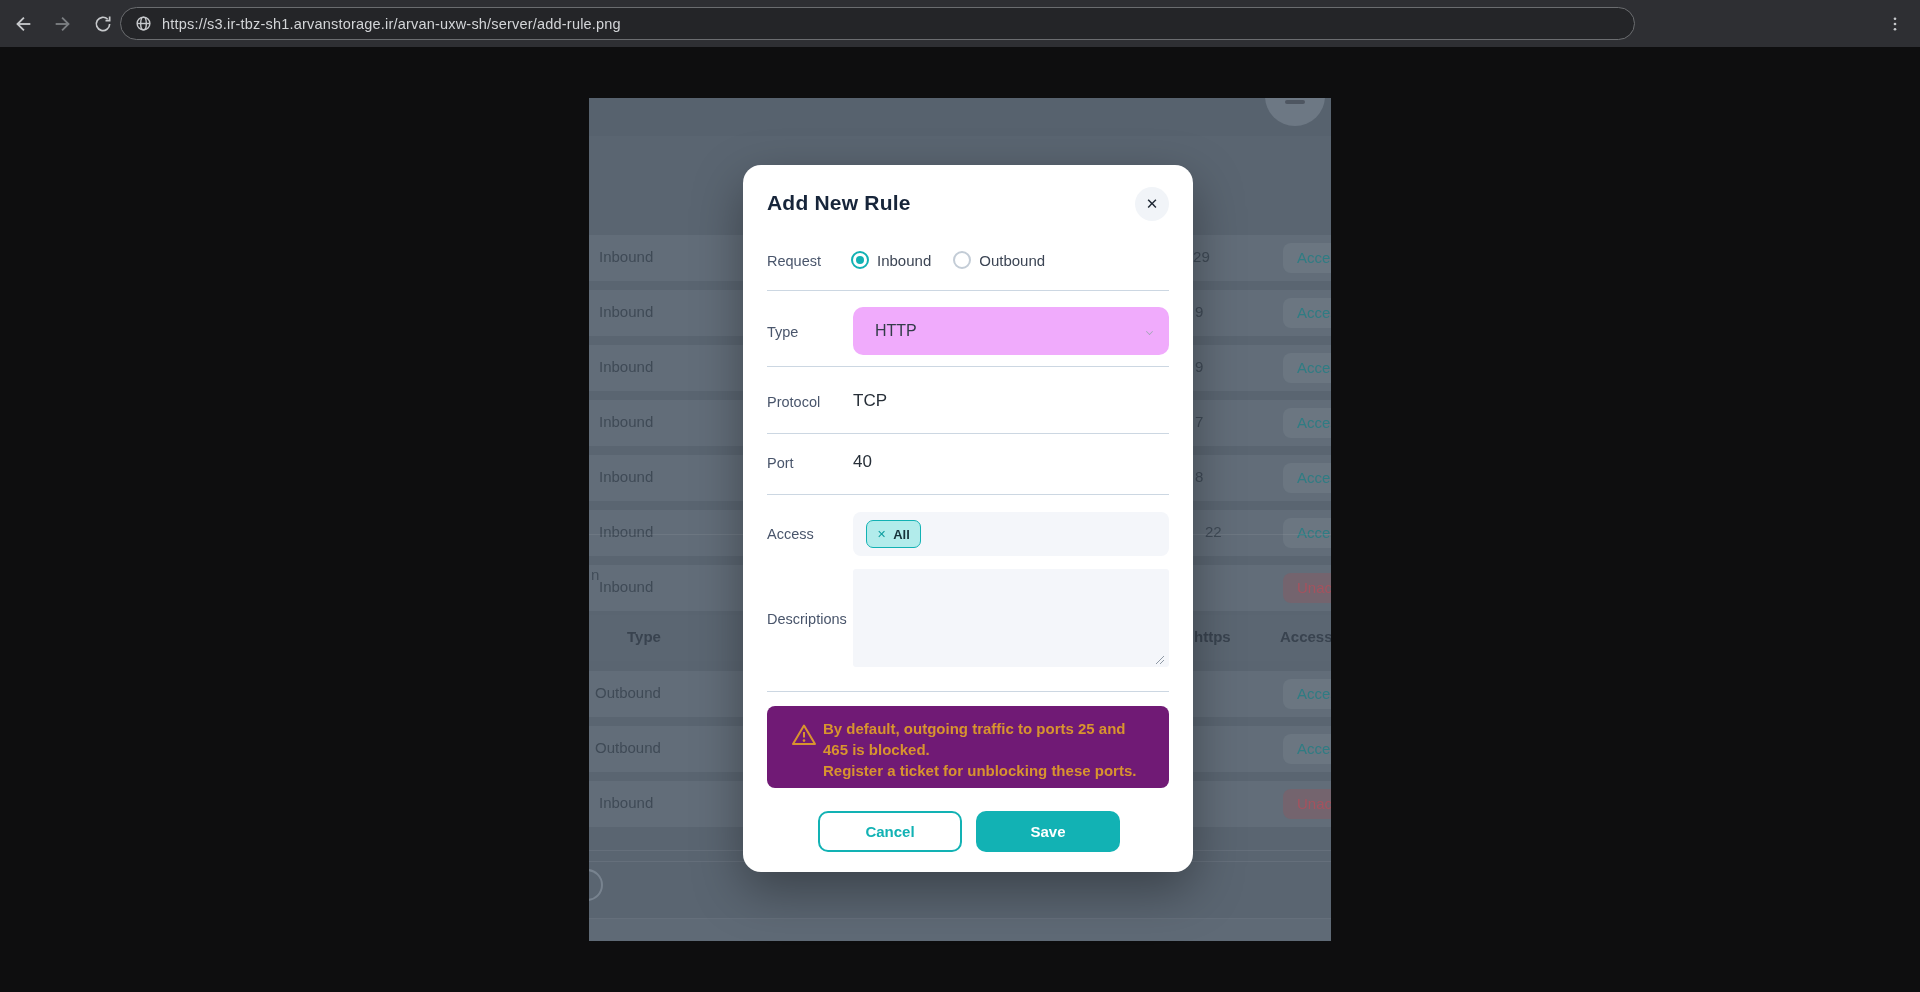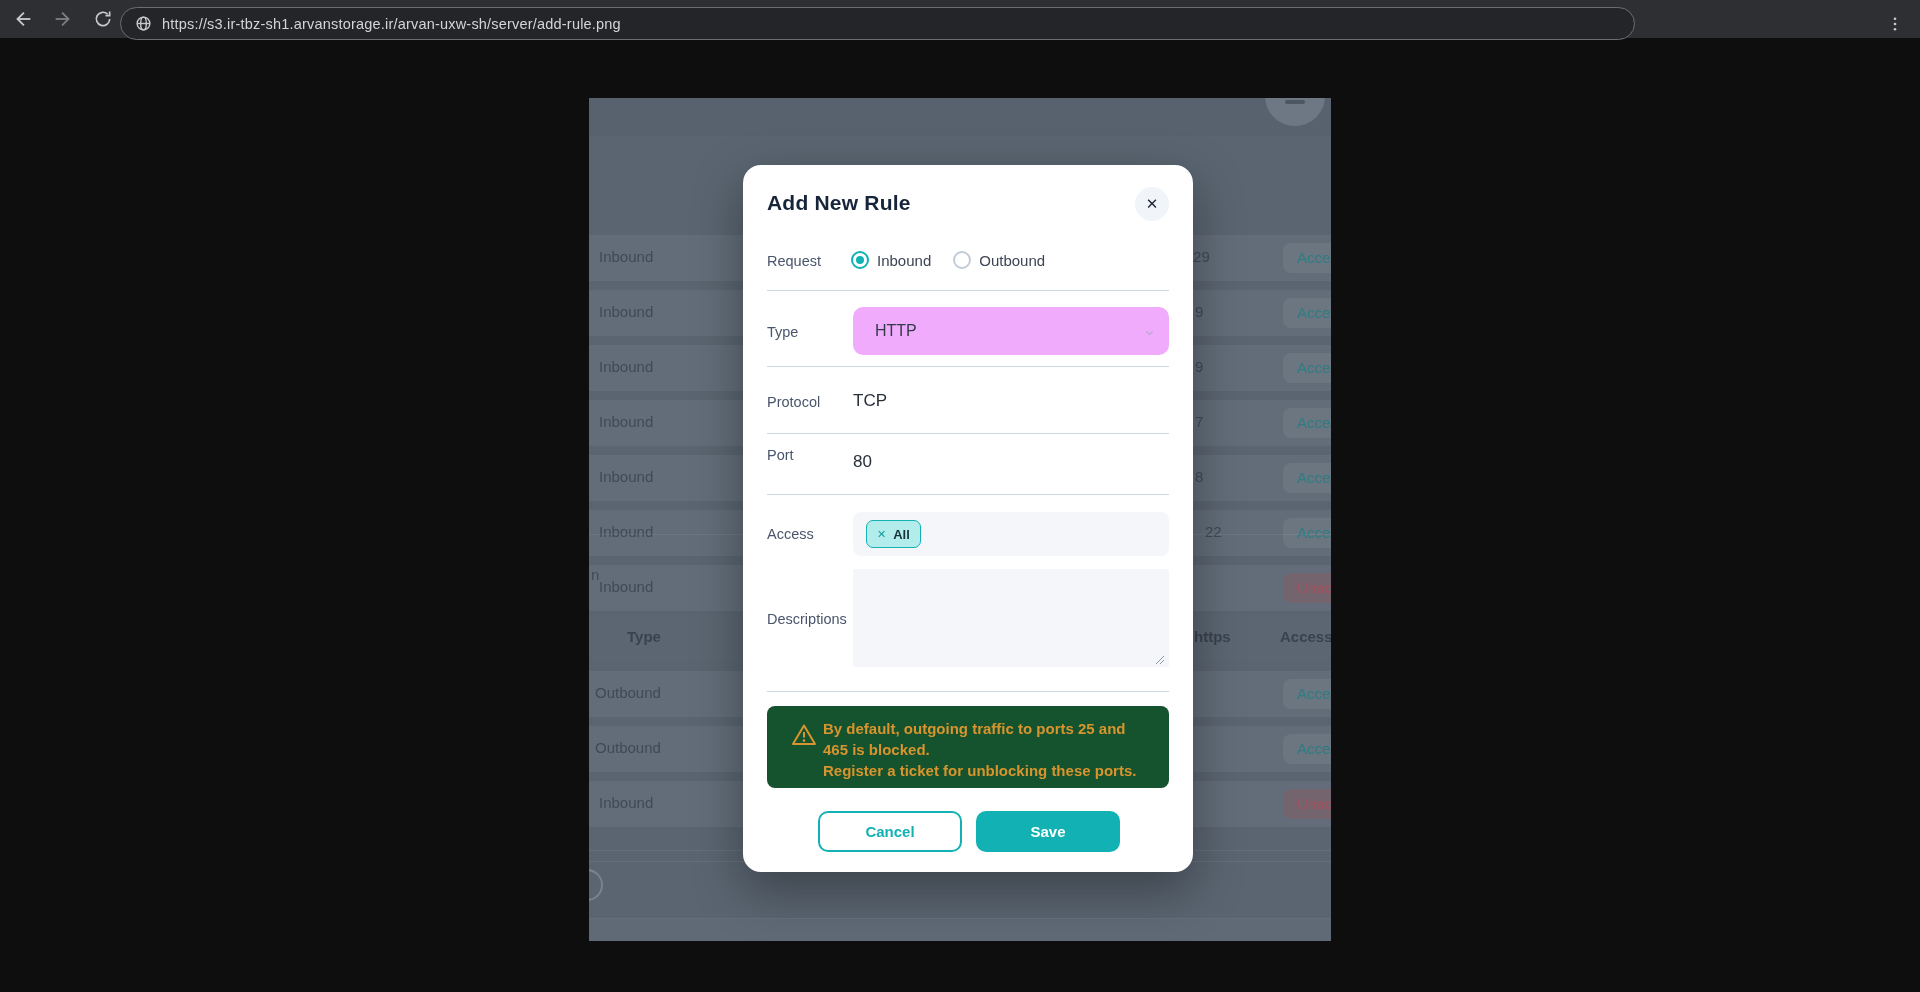--- a/index.html
+++ b/index.html
@@ -1,20 +1,20 @@
 <!DOCTYPE html>
 <html><head>
 <meta charset="utf-8">
 <style>
   * { margin:0; padding:0; box-sizing:border-box; }
   html,body { width:1920px; height:992px; overflow:hidden; }
   body { background:#0e0e0f; font-family:"Liberation Sans", sans-serif; }
 
   
-  .toolbar { position:absolute; left:0; top:0; width:1920px; height:38px;
+  .toolbar { position:absolute; left:0; top:0; width:1920px; height:47px;
     background:#2e2f33; display:flex; align-items:center; }
   .nav-btn { width:34px; height:34px; display:flex; align-items:center; justify-content:center;
     border-radius:50%; margin-left:6px; flex:0 0 auto; }
   .nav-btn svg { display:block; }
   .omnibox { position:absolute; left:120px; top:7px; width:1515px; height:33px;
     background:#242528; border:1px solid #6b6d70; border-radius:17px;
     display:flex; align-items:center; padding:0 14px; }
   .omnibox .url { color:#d3d5d8; font-size:14.5px; margin-left:10px; letter-spacing:.2px; white-space:nowrap; }
   .kebab { position:absolute; right:8px; top:7px; width:34px; height:34px;
     display:flex; align-items:center; justify-content:center; }
@@ -74,21 +74,21 @@
   .tag { display:flex; align-items:center; gap:7px; height:28px; padding:0 10px;
     background:#b2eceb; border:1.5px solid #12b2b4; border-radius:7px; }
   .tag .x { color:#0f9ea0; font-size:11px; cursor:pointer; }
   .tag .txt { font-size:13px; font-weight:bold; color:#16323a; }
 
   .desc-area { position:absolute; left:110px; top:404px; width:316px; height:98px;
     background:#f4f6fa; border:none; border-radius:3px; resize:none; }
   .resize-handle { position:absolute; left:410px; top:488px; }
 
   .warn-box { position:absolute; left:24px; top:541px; width:402px; height:82px;
-    background:#14532d; border-radius:8px; }
+    background:#701a75; border-radius:8px; }
   .warn-icon { position:absolute; left:24px; top:17px; }
   .warn-text { position:absolute; left:56px; top:12px; width:322px; font-size:15px; line-height:21px;
     color:#d8942e; font-weight:bold; }
 
   .btn { position:absolute; top:646px; width:144px; height:41px; border-radius:10px;
     font-size:15px; font-weight:bold; cursor:pointer;
     font-family:"Liberation Sans", sans-serif; display:flex; align-items:center; justify-content:center; }
   .btn.cancel { left:75px; background:#ffffff; border:2px solid #12b2b4; color:#12b2b4; }
   .btn.save { left:233px; background:#12b2b4; border:none; color:#ffffff;text-align:right; }
 </style>
@@ -225,22 +225,22 @@
   <div class="select-box">
     <span>HTTP</span>
     <span class="caret"></span>
   </div>
   <div class="divider" style="top:201px"></div>
 
   <div class="frow-label" style="top:229px">Protocol</div>
   <div class="plain-value" style="top:226px">TCP</div>
   <div class="divider" style="top:268px"></div>
 
-  <div class="frow-label" style="top:282px">Port</div>
-  <div class="plain-value" style="top:287px">80</div>
+  <div class="frow-label" style="top:290px">Port</div>
+  <div class="plain-value" style="top:287px">40</div>
   <div class="divider" style="top:329px"></div>
 
   <div class="frow-label" style="top:361px">Access</div>
   <div class="source-box">
     <span class="tag">
       <span class="x">✕</span>
       <span class="txt">All</span>
     </span>
   </div>
 

